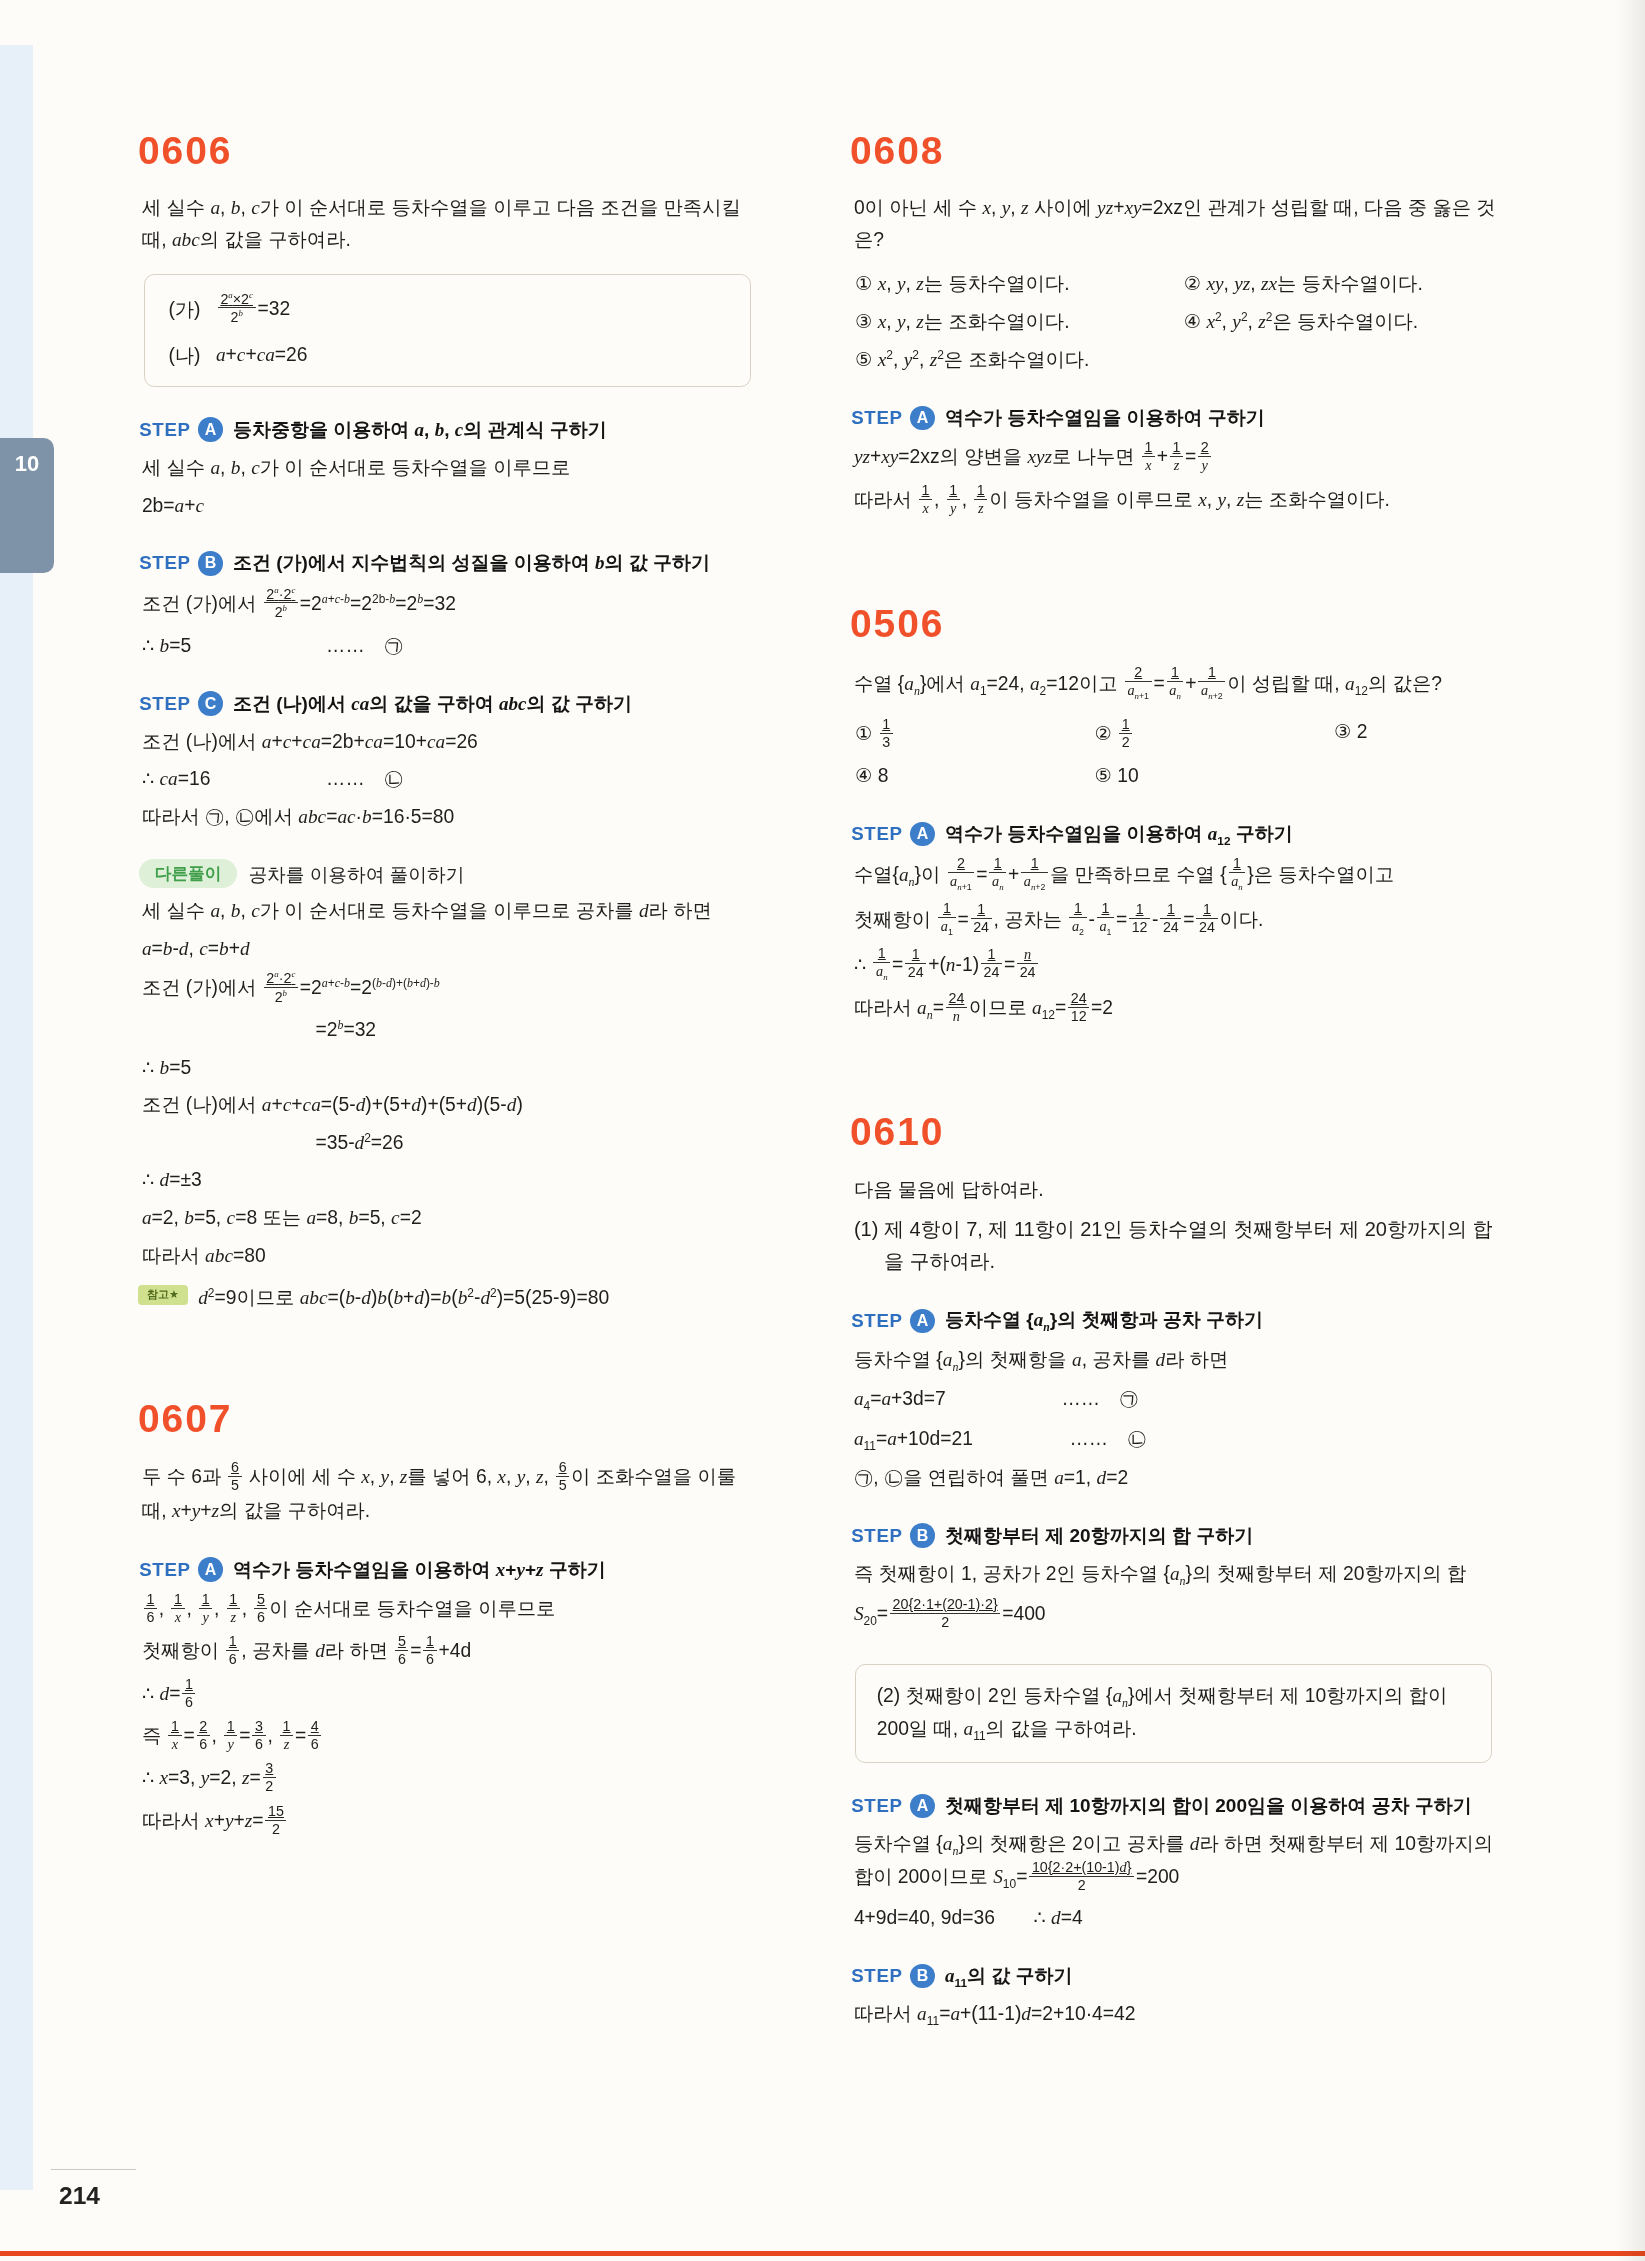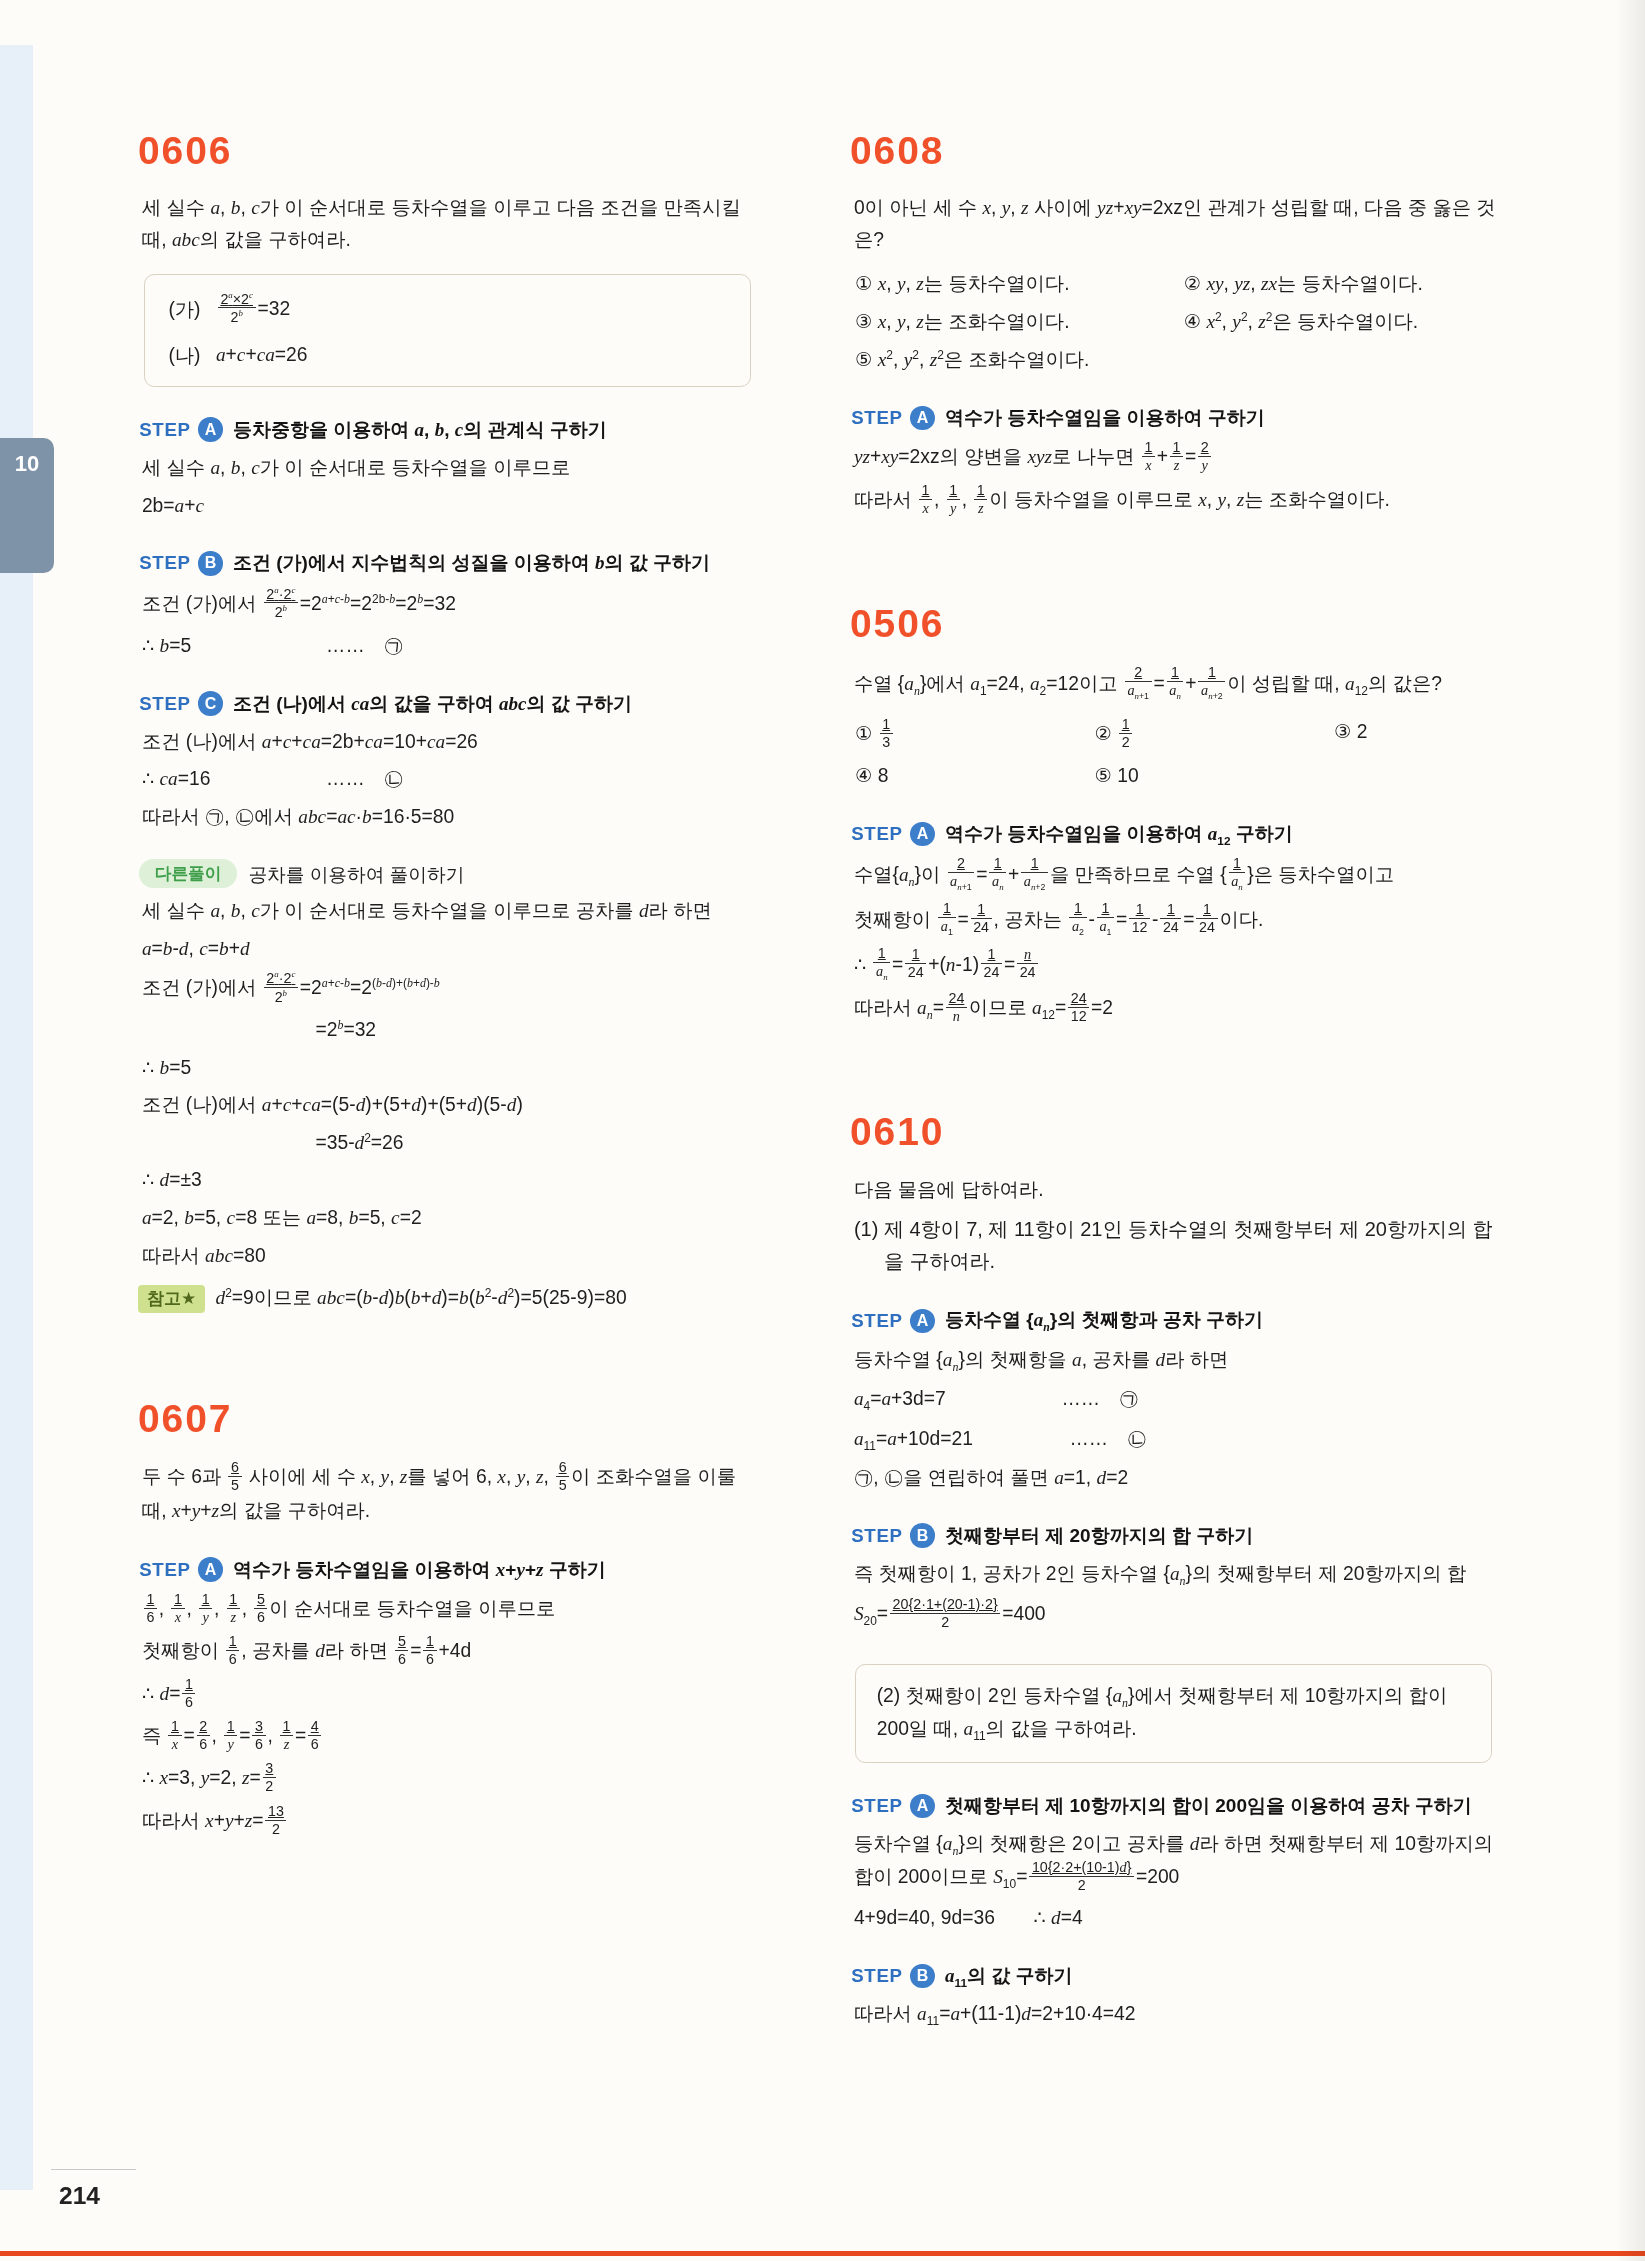--- a/index.html
+++ b/index.html
@@ -24,21 +24,21 @@
   .step-title{font-weight:700;font-size:19px;color:#141414;}
 
   .lines{margin-left:3.9px;}
   .line{font-size:19.3px;line-height:1.55;color:#1e1e1e;margin:7.7px 0;}
 
   .alt-head{display:flex;align-items:flex-end;margin:27px 0 6.4px 1.3px;}
   .alt-badge{background:#def0d8;color:#3e9e4a;font-weight:700;font-size:16.7px;padding:3.2px 15.4px;border-radius:643px;margin-right:11.6px;flex:none;}
   .alt-title{font-weight:400;font-size:18.7px;color:#222;}
 
   .note-line{display:flex;align-items:flex-start;gap:10.3px;margin-top:11.6px;font-size:19.3px;color:#1e1e1e;}
-  .note-badge{background:#cfe18e;color:#50691c;font-weight:700;font-size:17px;padding:2.6px 9px;border-radius:3.9px;flex:none;margin-top:2.6px;}
+  .note-badge{background:#cfe18e;color:#50691c;font-weight:700;font-size:11px;padding:2.6px 9px;border-radius:3.9px;flex:none;margin-top:2.6px;}
   .note-text{line-height:1.55;padding-top:1.3px;}
 
   .choices{display:grid;grid-template-columns:1fr 1fr;gap:9px 15.4px;font-size:19.3px;margin:15.4px 0 6.4px 5.1px;color:#1e1e1e;}
   .choices.three{grid-template-columns:1.1fr 1.1fr 0.8fr;}
   .choice{line-height:1.5;}
 
   .part-line{font-size:20px;line-height:1.62;margin:6.4px 0 6.4px 3.9px;color:#1e1e1e;padding-left:30px;text-indent:-30px;}
   .part-box{border:1.9px solid #d9d1c2;border-radius:10.3px;padding:15.4px 20.6px;margin:31px 5.1px 5.1px 5.1px;font-size:19.3px;line-height:1.62;color:#1e1e1e;}
 
   .fr{display:inline-flex;flex-direction:column;vertical-align:middle;text-align:center;font-size:0.74em;line-height:1.18;margin:0 1.9px;position:relative;top:-1.9px;}
@@ -211,21 +211,21 @@
                 <span class="fd"><i>z</i></span>
               </span>=<span class="fr">
                 <span class="fn">4</span>
                 <span class="fd">6</span>
               </span></div>
             <div class="line">∴ <i>x</i>=3, <i>y</i>=2, <i>z</i>=<span class="fr">
                 <span class="fn">3</span>
                 <span class="fd">2</span>
               </span></div>
             <div class="line">따라서 <i>x</i>+<i>y</i>+<i>z</i>=<span class="fr">
-                <span class="fn">13</span>
+                <span class="fn">15</span>
                 <span class="fd">2</span>
               </span></div>
           </div>
       </section>
 
     </div>
 
     <div class="col">
 
       <section class="problem">

